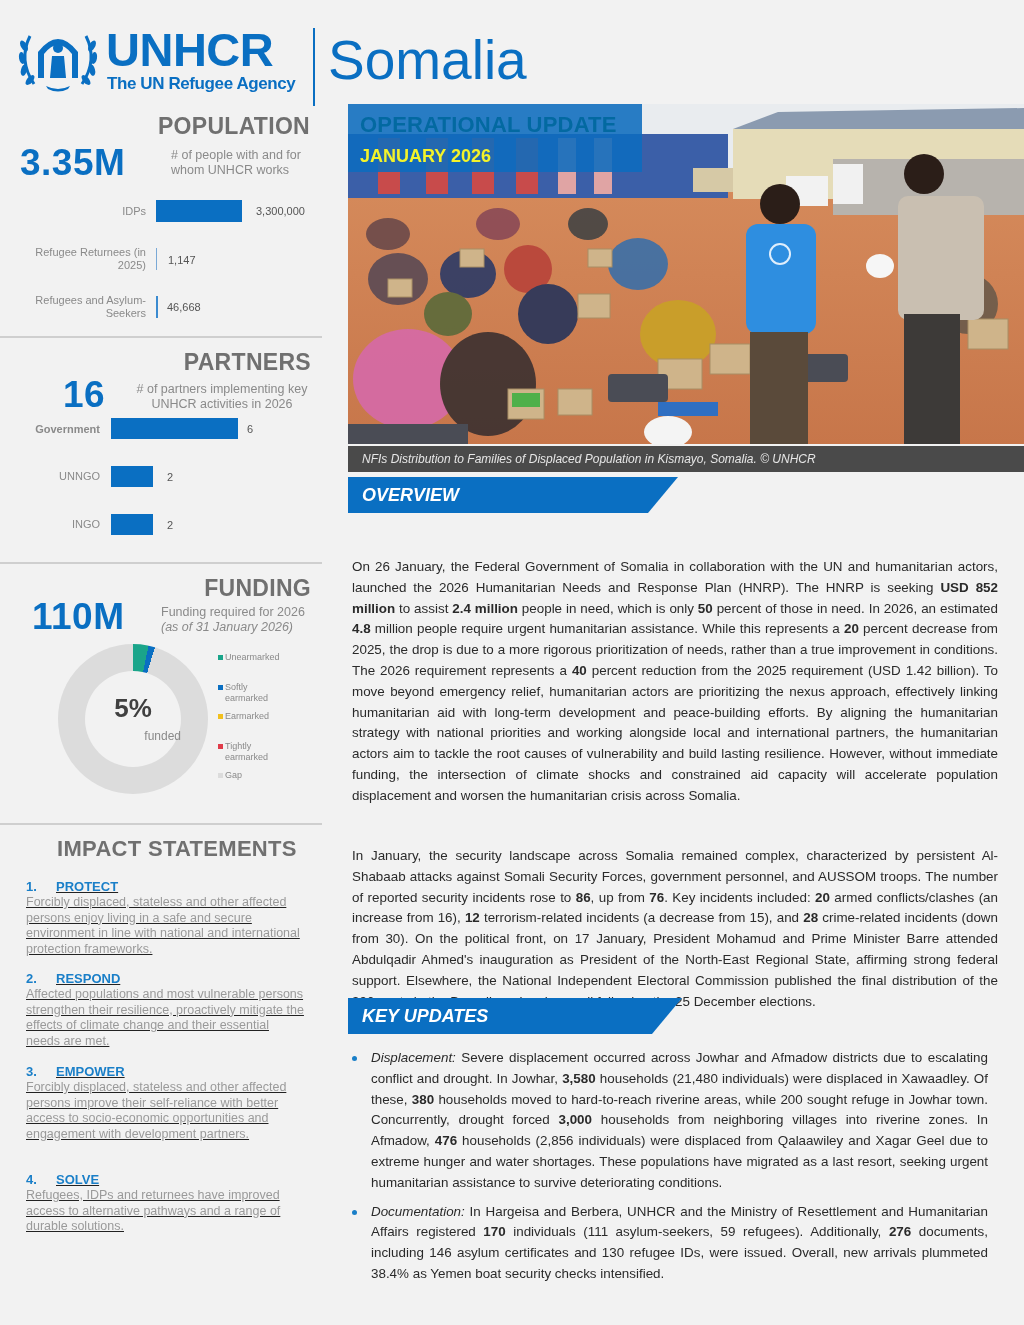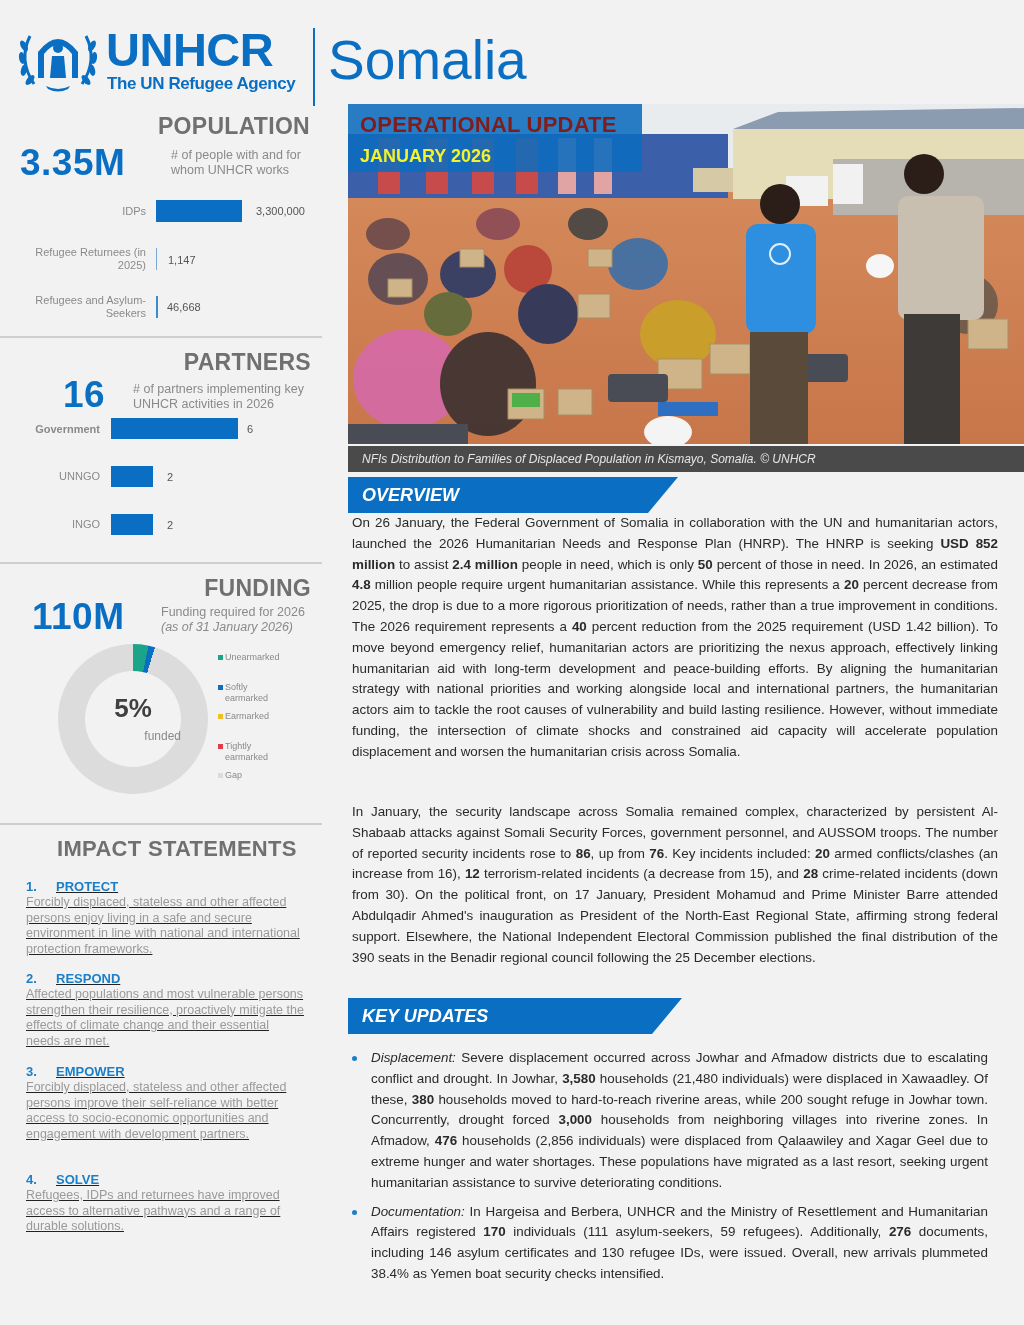--- a/index.html
+++ b/index.html
@@ -33,28 +33,28 @@
   .impact-title { position: absolute; left: 57px; top: 836px; font-size: 22px; font-weight: bold; color: #707070; letter-spacing: 0.3px; }
   .impact { position: absolute; left: 26px; width: 280px; text-decoration: underline; }
   .impact-head { font-size: 13px; font-weight: bold; color: #1a7fc8; line-height: 16px; }
   .impact-head .num { display: inline-block; width: 30px; }
   .impact-text { font-size: 12.5px; color: #9a9a9a; line-height: 15.5px; }
 
   
   .photo { position: absolute; left: 348px; top: 104px; width: 676px; height: 340px; overflow: hidden; background: #c98a5a; }
   .caption { position: absolute; left: 348px; top: 446px; width: 676px; height: 26px; background: #4a4a4a; color: #e6e6e6; font-size: 12px; font-style: italic; padding: 6px 14px; }
   .op-box { position: absolute; left: 348px; top: 104px; width: 294px; height: 68px; background: rgba(13,108,190,0.88); }
-  .op-title { position: absolute; left: 12px; top: 8px; font-size: 22px; font-weight: bold; color: #7f1d1d; letter-spacing: 0.2px; }
+  .op-title { position: absolute; left: 12px; top: 8px; font-size: 22px; font-weight: bold; color: #0369a1; letter-spacing: 0.2px; }
   .op-date { position: absolute; left: 12px; top: 42px; font-size: 18px; font-weight: bold; color: #f3f32a; }
 
   .banner { position: absolute; height: 36px; }
   .banner svg { position: absolute; left: 0; top: 0; }
   .banner-text { position: absolute; left: 14px; top: 8px; font-size: 18px; font-weight: bold; font-style: italic; color: #ffffff; }
 
-  .body-text { position: absolute; left: 352px; width: 646px; font-size: 13.4px; line-height: 20.8px; color: #2a2a2a; text-align: justify; }
+  .body-text { position: absolute; left: 352px; width: 646px; font-size: 13.4px; line-height: 20.8px; color: #2a2a2a; text-align: justify; margin-top: 44px; }
   .body-text b { font-weight: bold; }
   .bullets { position: absolute; left: 352px; width: 636px; font-size: 13.4px; line-height: 20.8px; color: #2a2a2a; }
   .bullet { position: relative; padding-left: 19px; text-align: justify; margin-bottom: 8px; }
   .bullet-dot { position: absolute; left: 0; top: 8px; width: 5px; height: 5px; border-radius: 50%; background: #1a7fc8; }
   .bullet i { font-style: italic; }
 </style>
 </head>
 <body>
 
 <div class="logo">
@@ -97,21 +97,21 @@
 <div class="bar-val" style="left:168px; top:254px;">1,147</div>
 
 <div class="bar-label" style="left:20px; top:294px; width:126px;">Refugees and Asylum-Seekers</div>
 <div class="bar" style="left:156px; top:296px; width:2px; height:22px; background:#3b8bd0;"></div>
 <div class="bar-val" style="left:167px; top:301px;">46,668</div>
 
 <div class="hline" style="top:336px;"></div>
 
 <div class="sec-title" style="top:349px; right:713px;">PARTNERS</div>
 <div class="big-num" style="left:63px; top:374px;">16</div>
-<div class="big-desc" style="left:133px; top:382px; width:190px;"># of partners implementing key UNHCR activities in 2026</div>
+<div class="big-desc" style="left:127px; top:382px; width:190px;text-align:center;"># of partners implementing key UNHCR activities in 2026</div>
 
 <div class="bar-label" style="left:10px; top:423px; width:90px;font-weight:bold;">Government</div>
 <div class="bar" style="left:111px; top:418px; width:127px; height:21px;"></div>
 <div class="bar-val" style="left:247px; top:423px;">6</div>
 
 <div class="bar-label" style="left:10px; top:470px; width:90px;">UNNGO</div>
 <div class="bar" style="left:111px; top:466px; width:42px; height:21px;"></div>
 <div class="bar-val" style="left:167px; top:471px;">2</div>
 
 <div class="bar-label" style="left:10px; top:518px; width:90px;">INGO</div>

